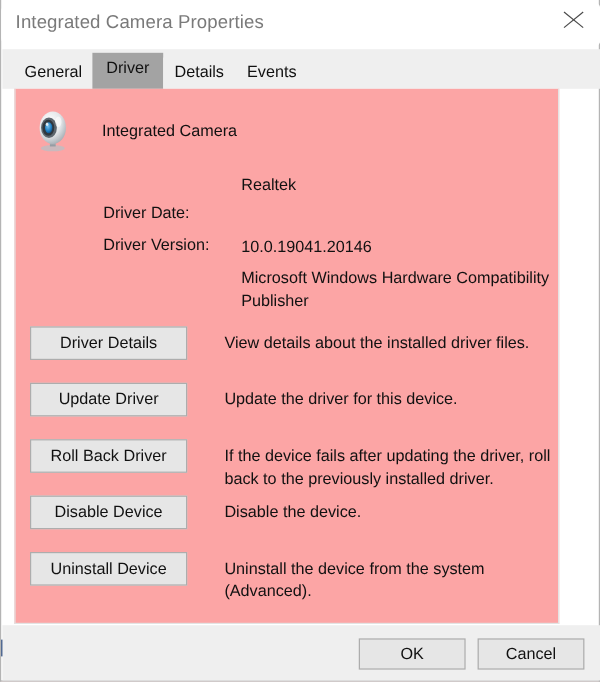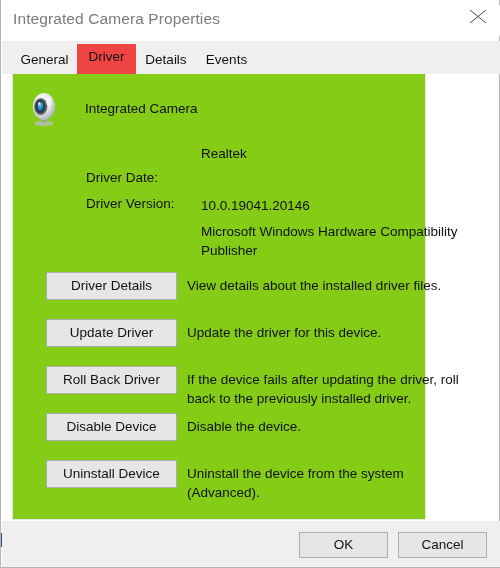--- a/index.html
+++ b/index.html
@@ -85,32 +85,32 @@
     font-size: 13.5px;
     color: #111111;
     text-align: center;
     line-height: 24px;
     background: #efefef;
     cursor: default;
   }
   .tab.sel {
     top: 3px;
     height: 30px;
-    background: #ef4444;
+    background: #a3a3a3;
     line-height: 26px;
   }
 
   
   #panel {
     position: absolute;
     left: 11px;
     top: 74px;
-    width: 414px;
+    width: 454px;
     height: 446px;
-    background: #84cc16;
+    background: #fca5a5;
     border: 1px solid #e3e3e3;
     border-top: none;
     box-sizing: border-box;
   }
 
   
   #device-header {
     position: absolute;
     left: 0px;
     top: 10px;
@@ -168,21 +168,21 @@
     left: 0;
     top: 198px;
     width: 478px;
   }
   .action-row {
     position: relative;
     height: 47px;
   }
   .act-btn {
     position: absolute;
-    left: 33px;
+    left: 12px;
     top: 0px;
     width: 131px;
     height: 28px;
     box-sizing: border-box;
     background: #e6e6e6;
     border: 1px solid #adadad;
     font-family: "Liberation Sans", sans-serif;
     font-size: 13.5px;
     color: #111111;
     text-align: center;

